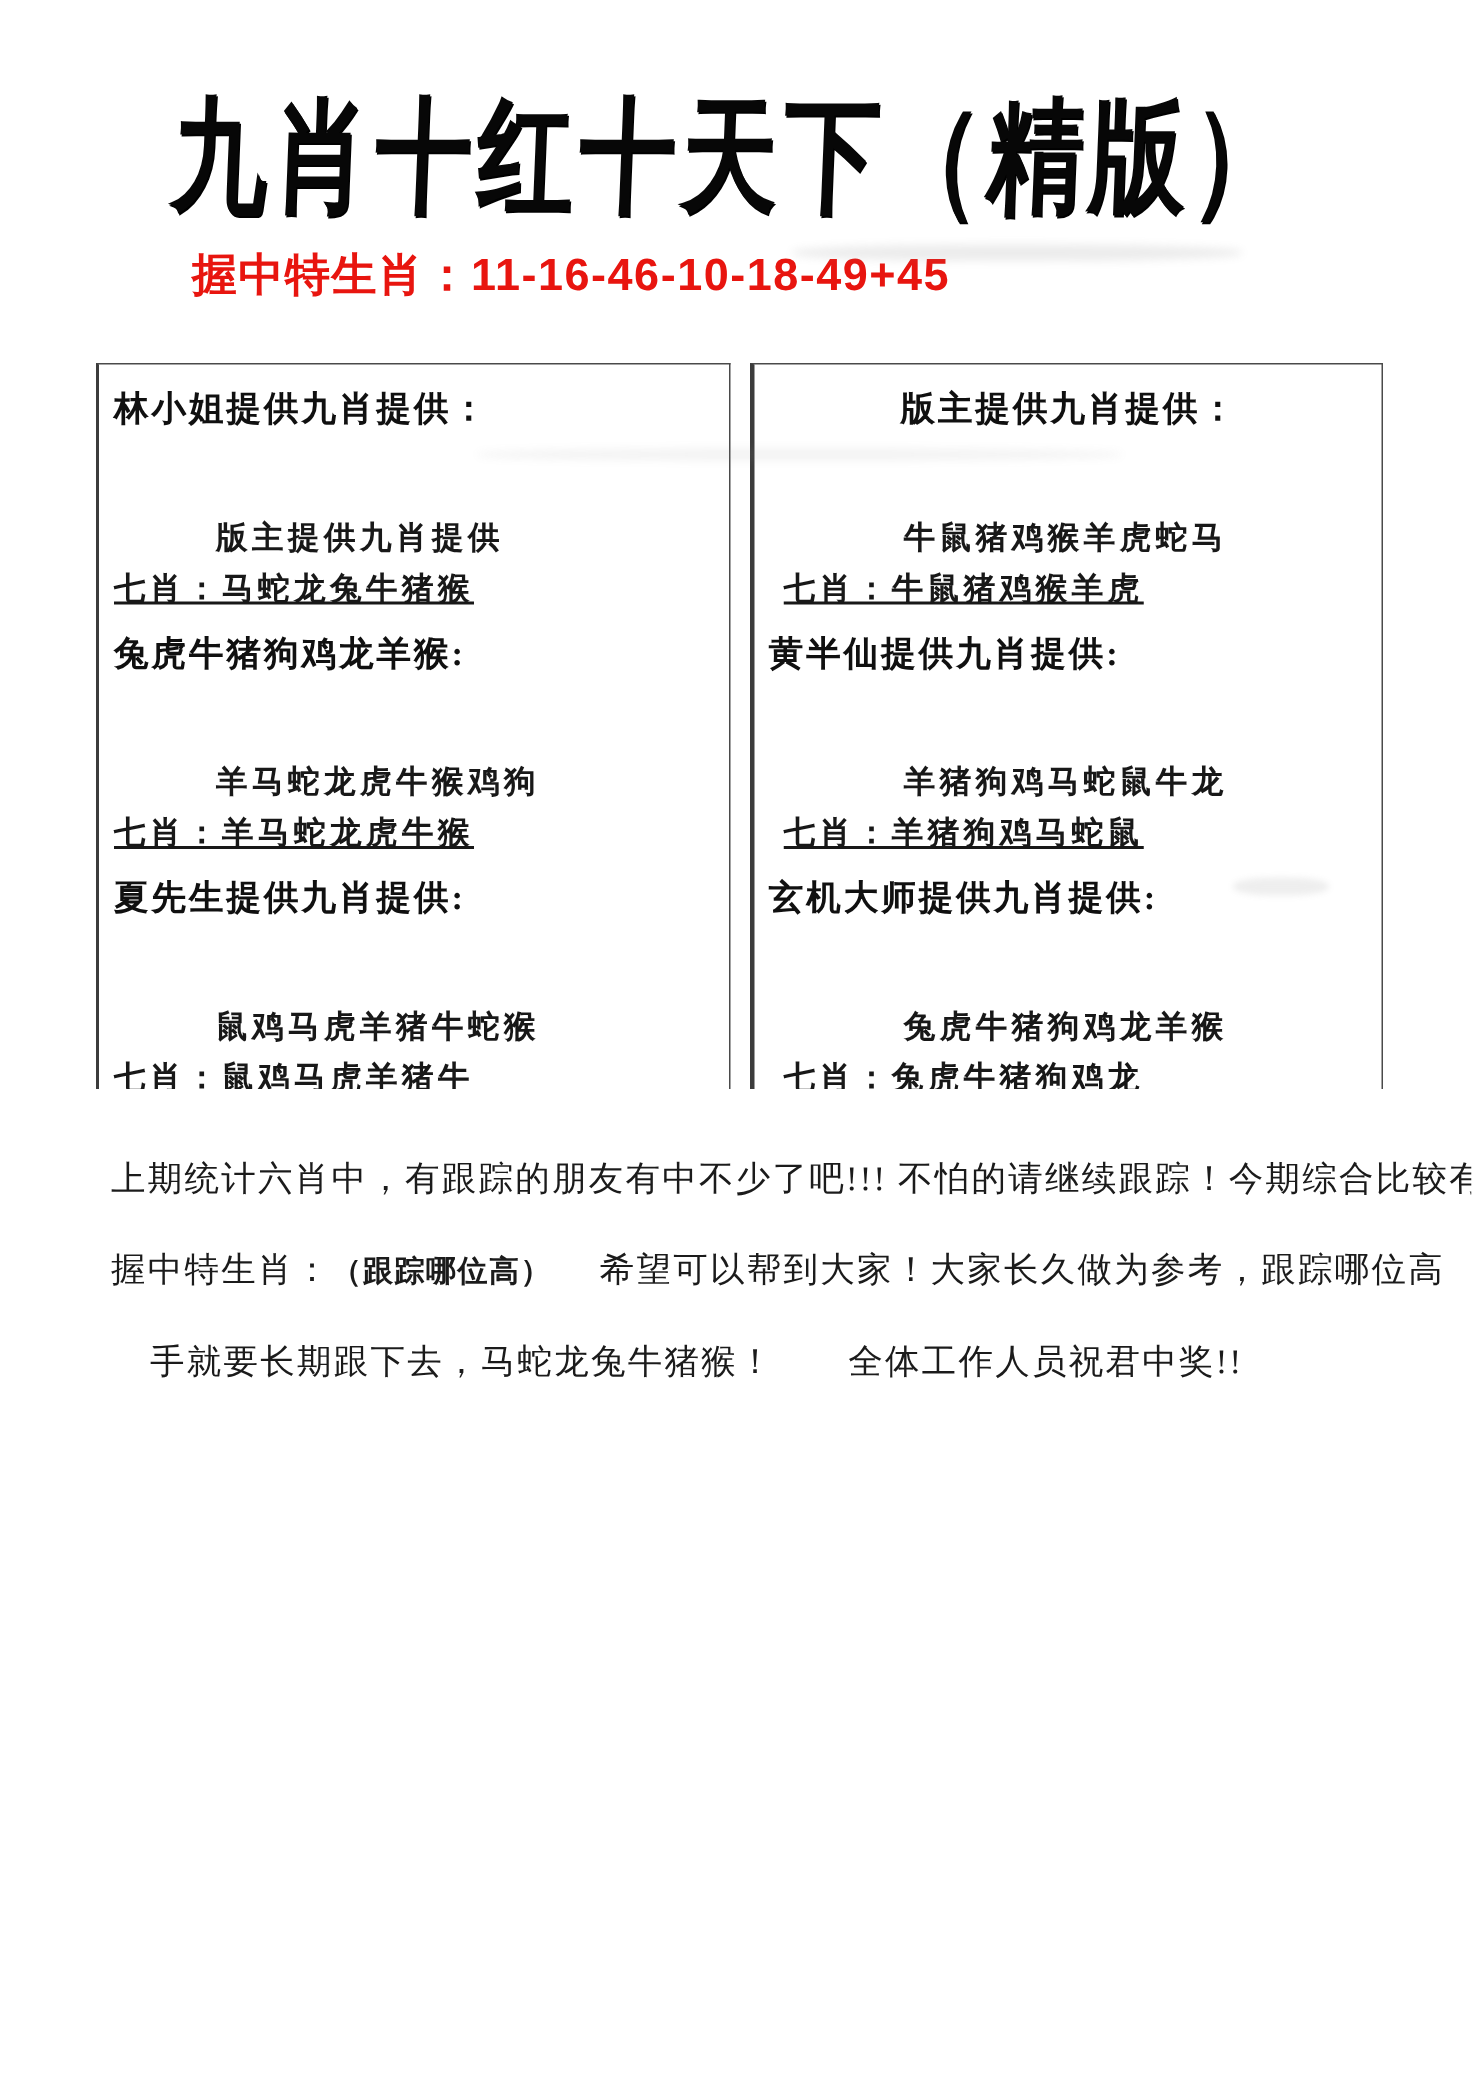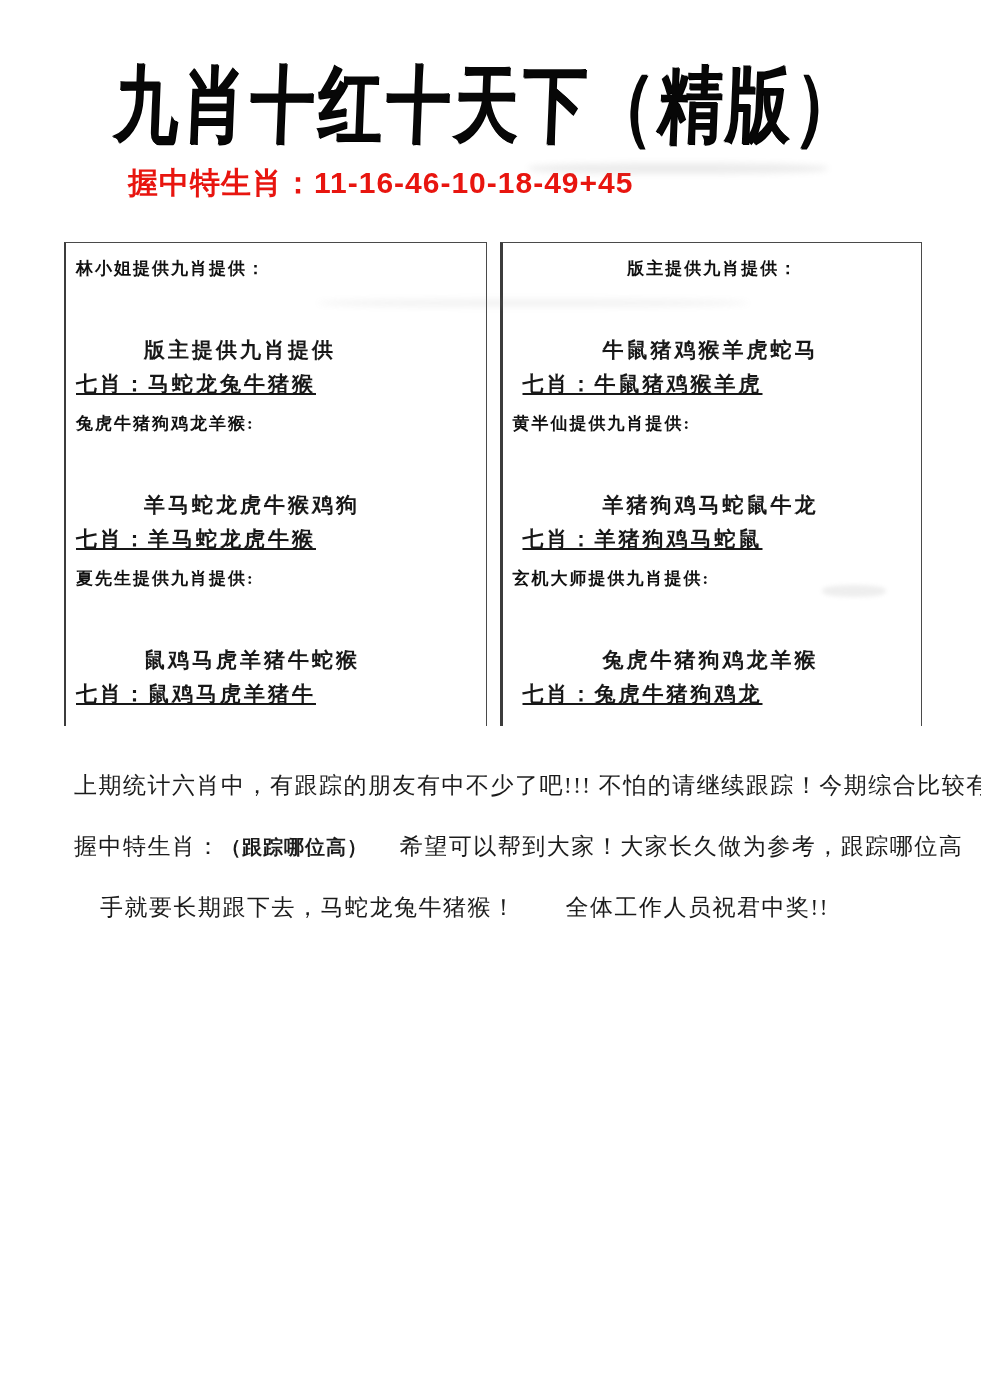--- a/index.html
+++ b/index.html
@@ -57,21 +57,21 @@
     height:484px;
     border-top:1px solid #4a4a4a;
     border-left:2px solid #3c3c3c;
     border-right:1px solid #4a4a4a;
     border-bottom:none;
     padding:10px 6px 0 8px;
     overflow:hidden;
   }
   .cell.right-cell{border-left-width:3px;}
   .blk-header{
-    font-size:17px;
+    font-size:23px;
     font-weight:bold;
     letter-spacing:2px;
     color:#101010;
     margin:4px 0 0 2px;
     white-space:nowrap;
   }
   .blk-header.center{text-align:center;margin-left:0;}
   .nine{
     margin:56px 0 0 70px;
     font-size:21px;

